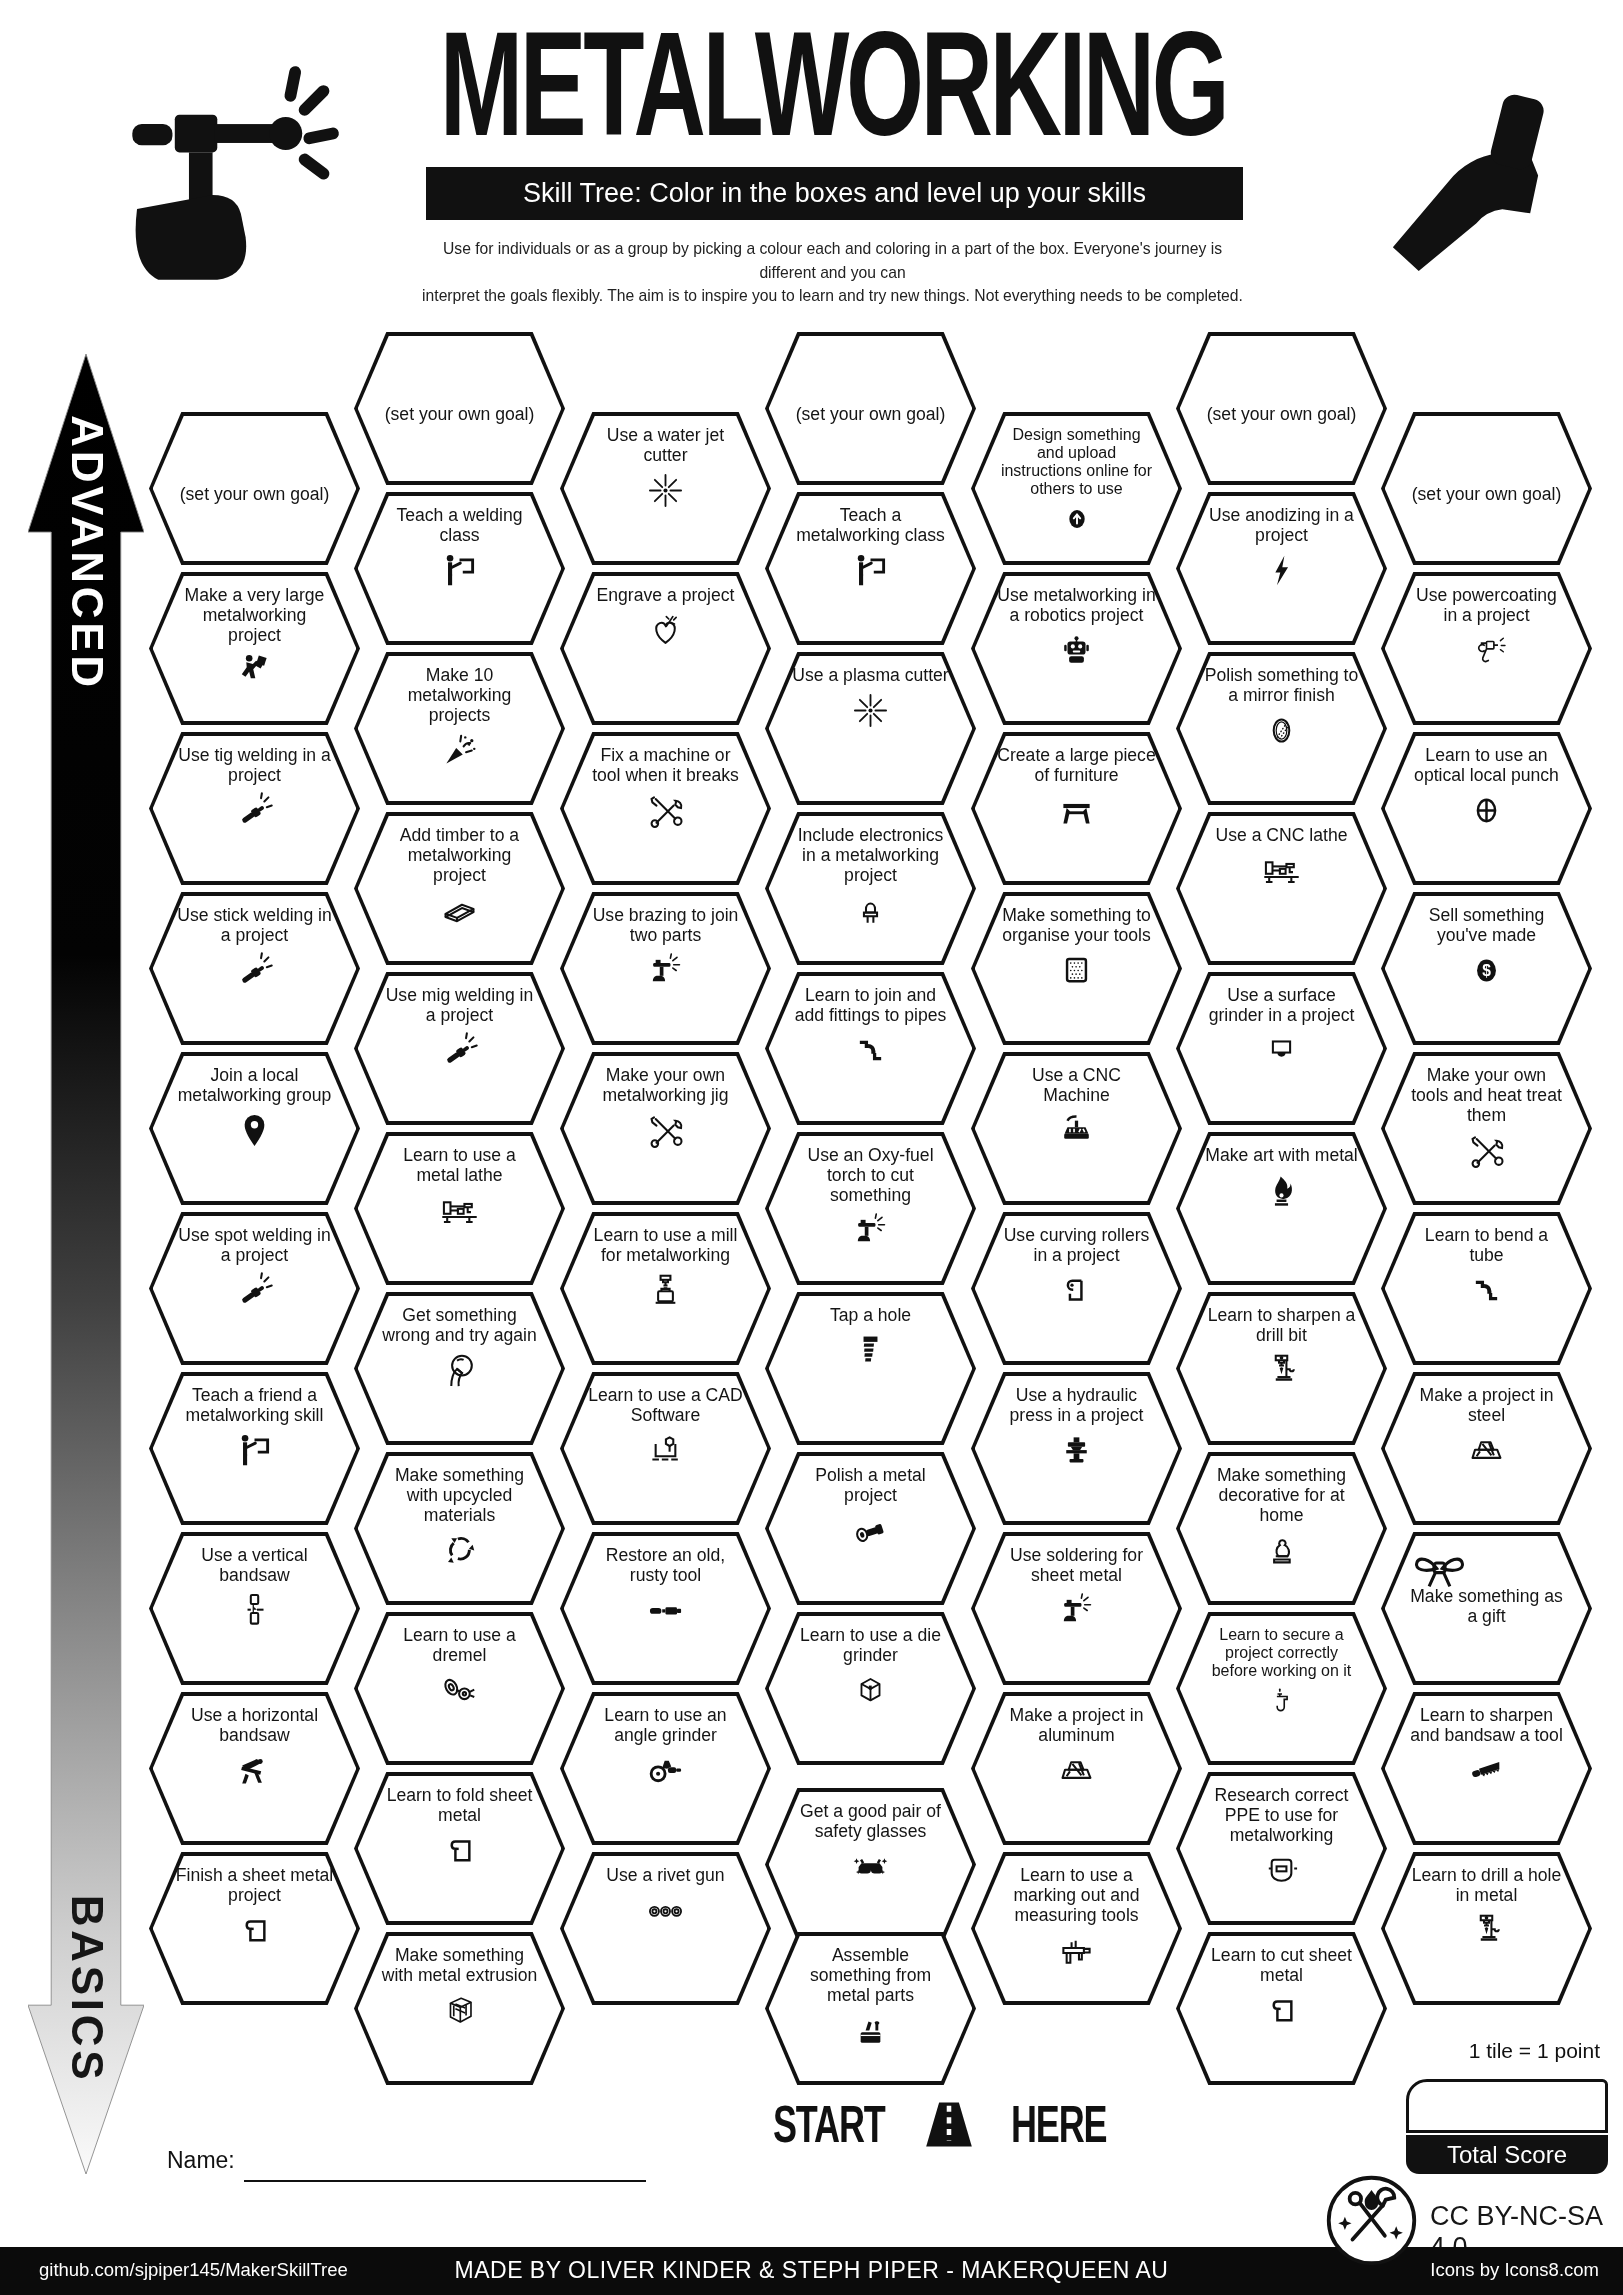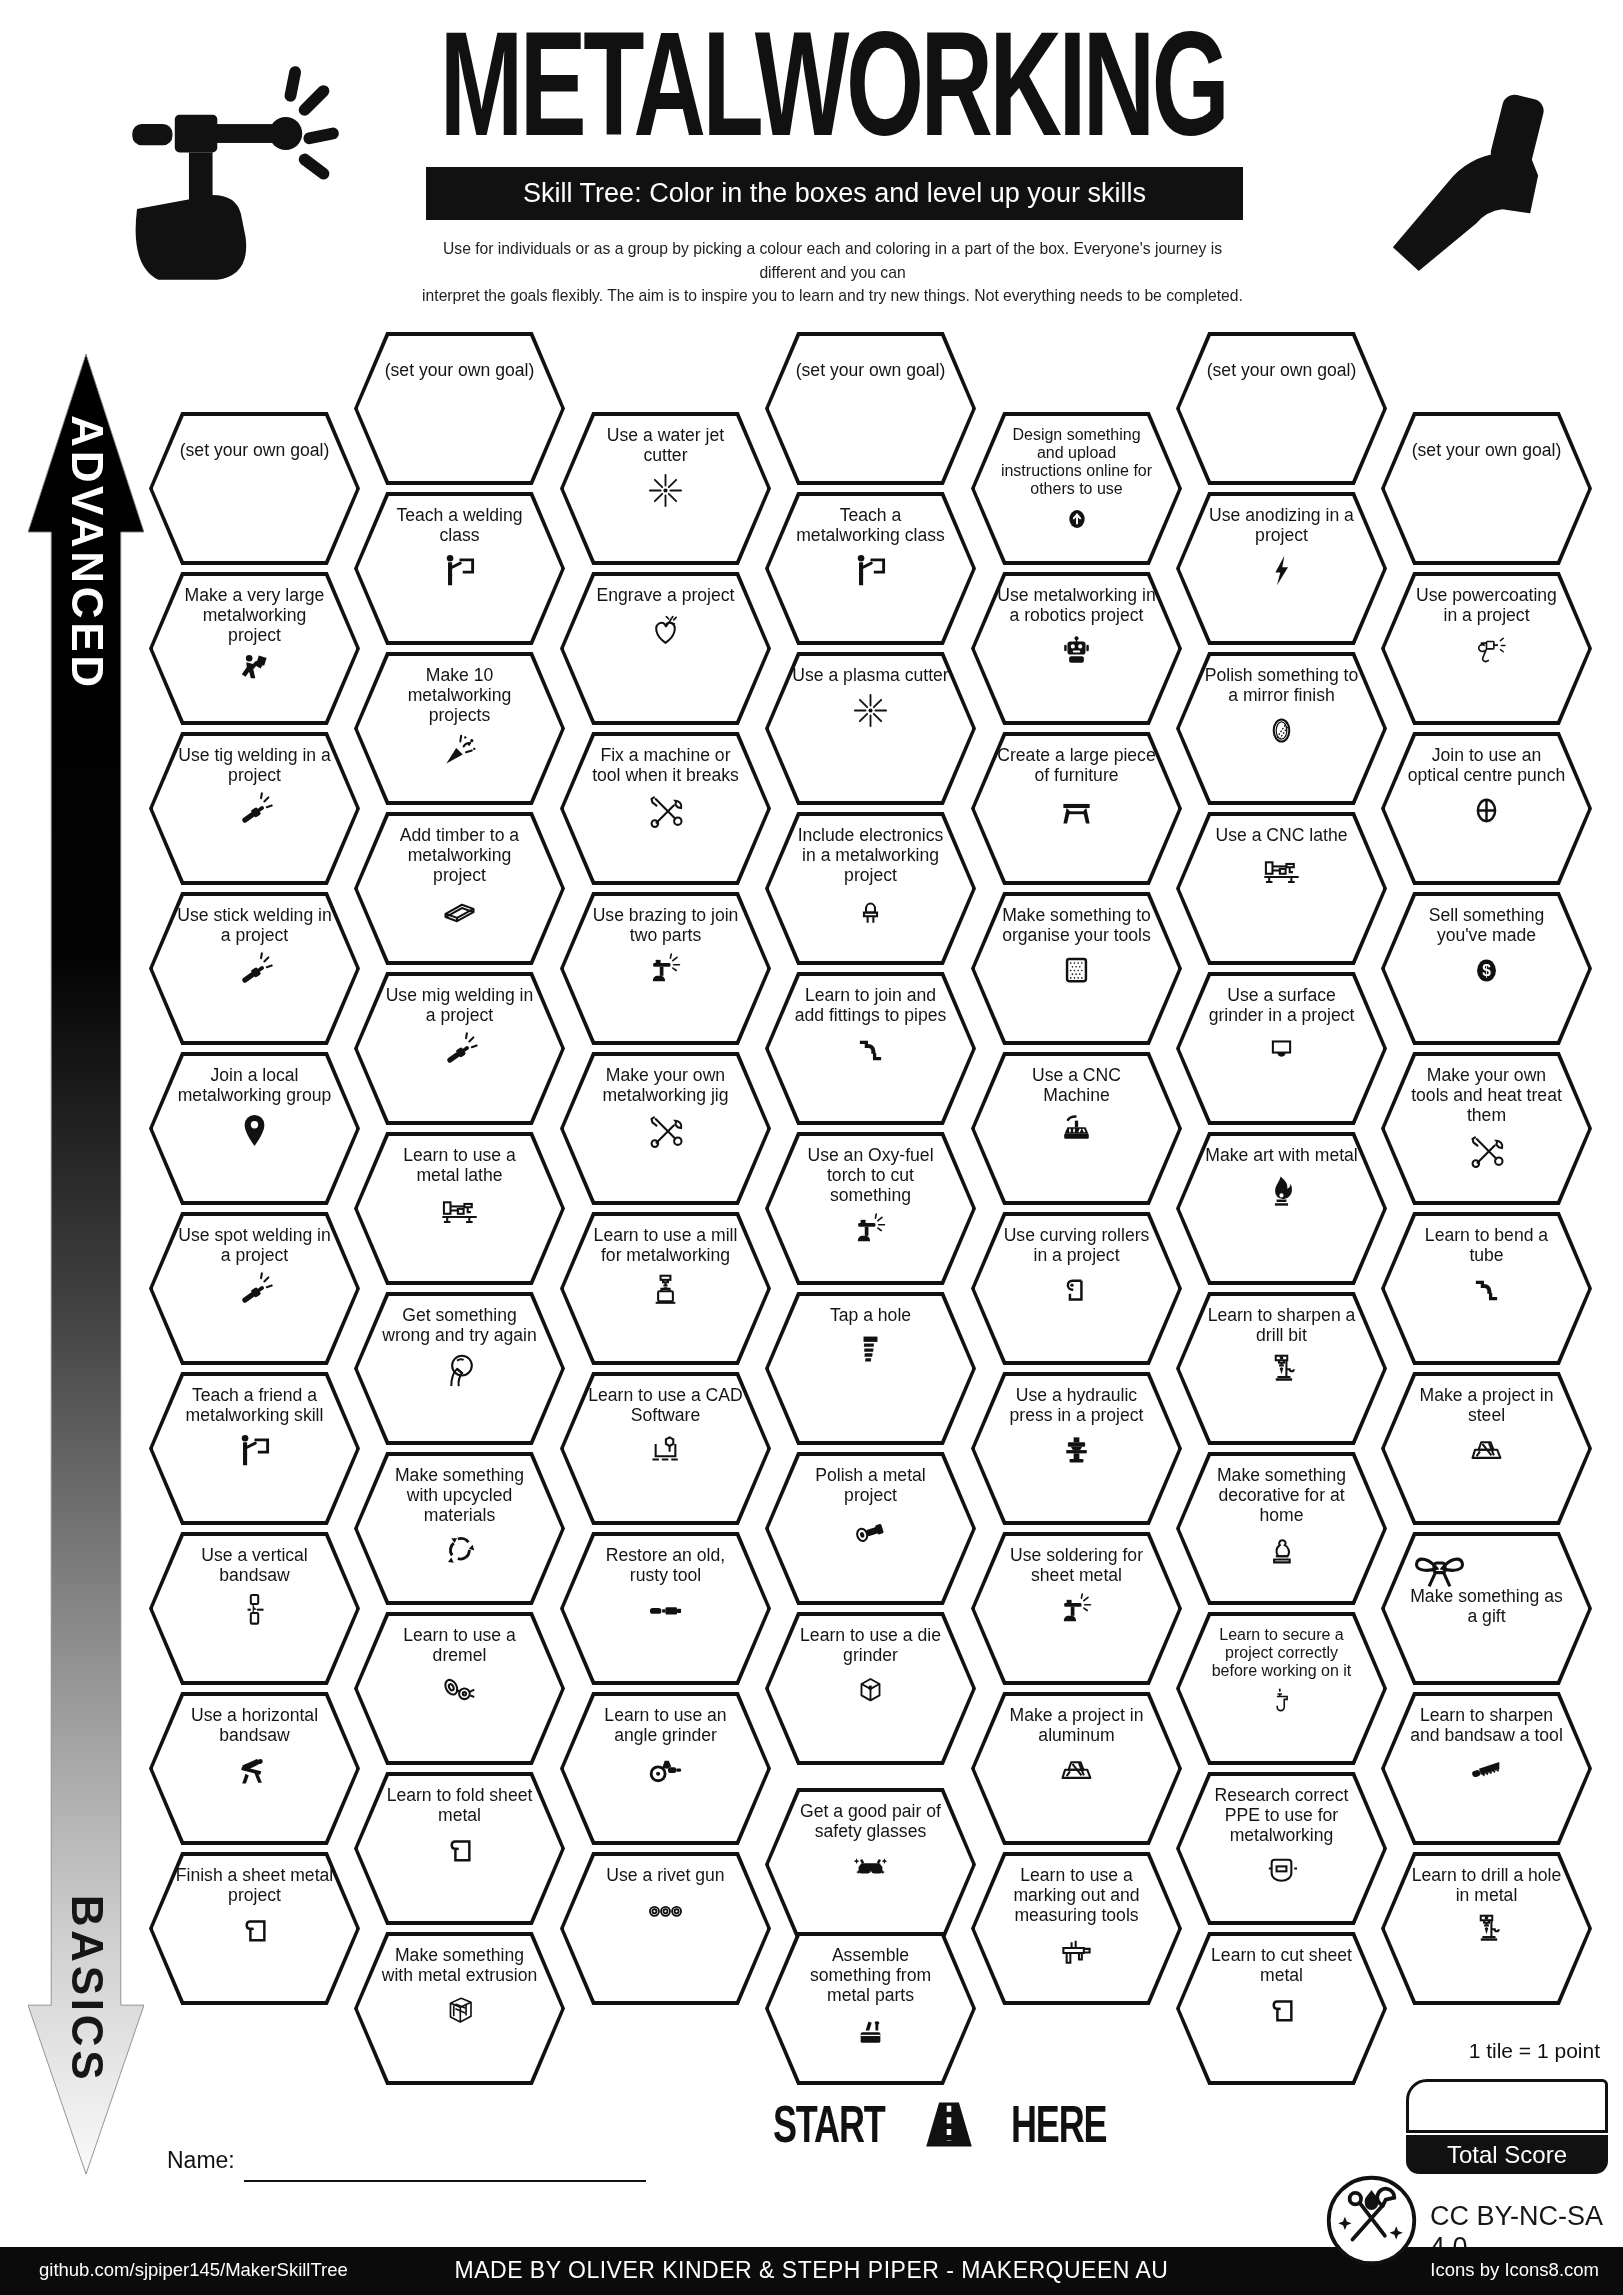--- a/index.html
+++ b/index.html
@@ -48,21 +48,21 @@
   .hex-content{
     position:absolute;inset:0;box-sizing:border-box;
     display:flex;flex-direction:column;align-items:center;
     padding:14px 26px 0;text-align:center;
   }
   .hex-label{font-size:17.6px;line-height:1.13;color:#151515;}
   .hex.small-text .hex-label{font-size:16px;}
   .hex-icon{margin-top:4.6px;line-height:0;}
   .hex-icon svg{width:41px;height:41px;}
   .hex.small-text .hex-icon svg{width:32px;height:32px;}
-  .hex.goal .hex-content{padding-top:29px;}
+  .hex.goal .hex-content{padding-top:29px;margin-top:44px;}
   .hex.gift .hex-icon{position:absolute;top:1.9px;left:24px;margin:0;}
   .hex.gift .hex-icon svg{width:69px;height:69px;}
   .hex.gift .hex-label{padding-top:41px;}
 
   
   #start-here{
     position:absolute;left:749px;top:2095px;width:379px;height:60px;
     display:flex;align-items:center;justify-content:center;gap:12px;
   }
   .start-word{
@@ -1150,21 +1150,21 @@
               <path d="M86 38 h9"></path>
               <path d="M84 48 l7 5"></path>
             </g>
           </svg></div>
       </div>
     </div>
     <div class="hex" style="left: 1381px; top: 732px;">
       <div class="hex-bg"></div>
       <div class="hex-fill"></div>
       <div class="hex-content">
-        <div class="hex-label">Join to use an optical centre punch</div>
+        <div class="hex-label">Learn to use an optical local punch</div>
         <div class="hex-icon"><svg viewBox="0 0 100 100" aria-hidden="true">
             <ellipse cx="50" cy="50" rx="21" ry="26" fill="none" stroke="#111" stroke-width="6"></ellipse>
             <path d="M50 24 v52 M29 50 h42" stroke="#111" stroke-width="6" fill="none"></path>
           </svg></div>
       </div>
     </div>
     <div class="hex" style="left: 1381px; top: 892px;">
       <div class="hex-bg"></div>
       <div class="hex-fill"></div>
       <div class="hex-content">

